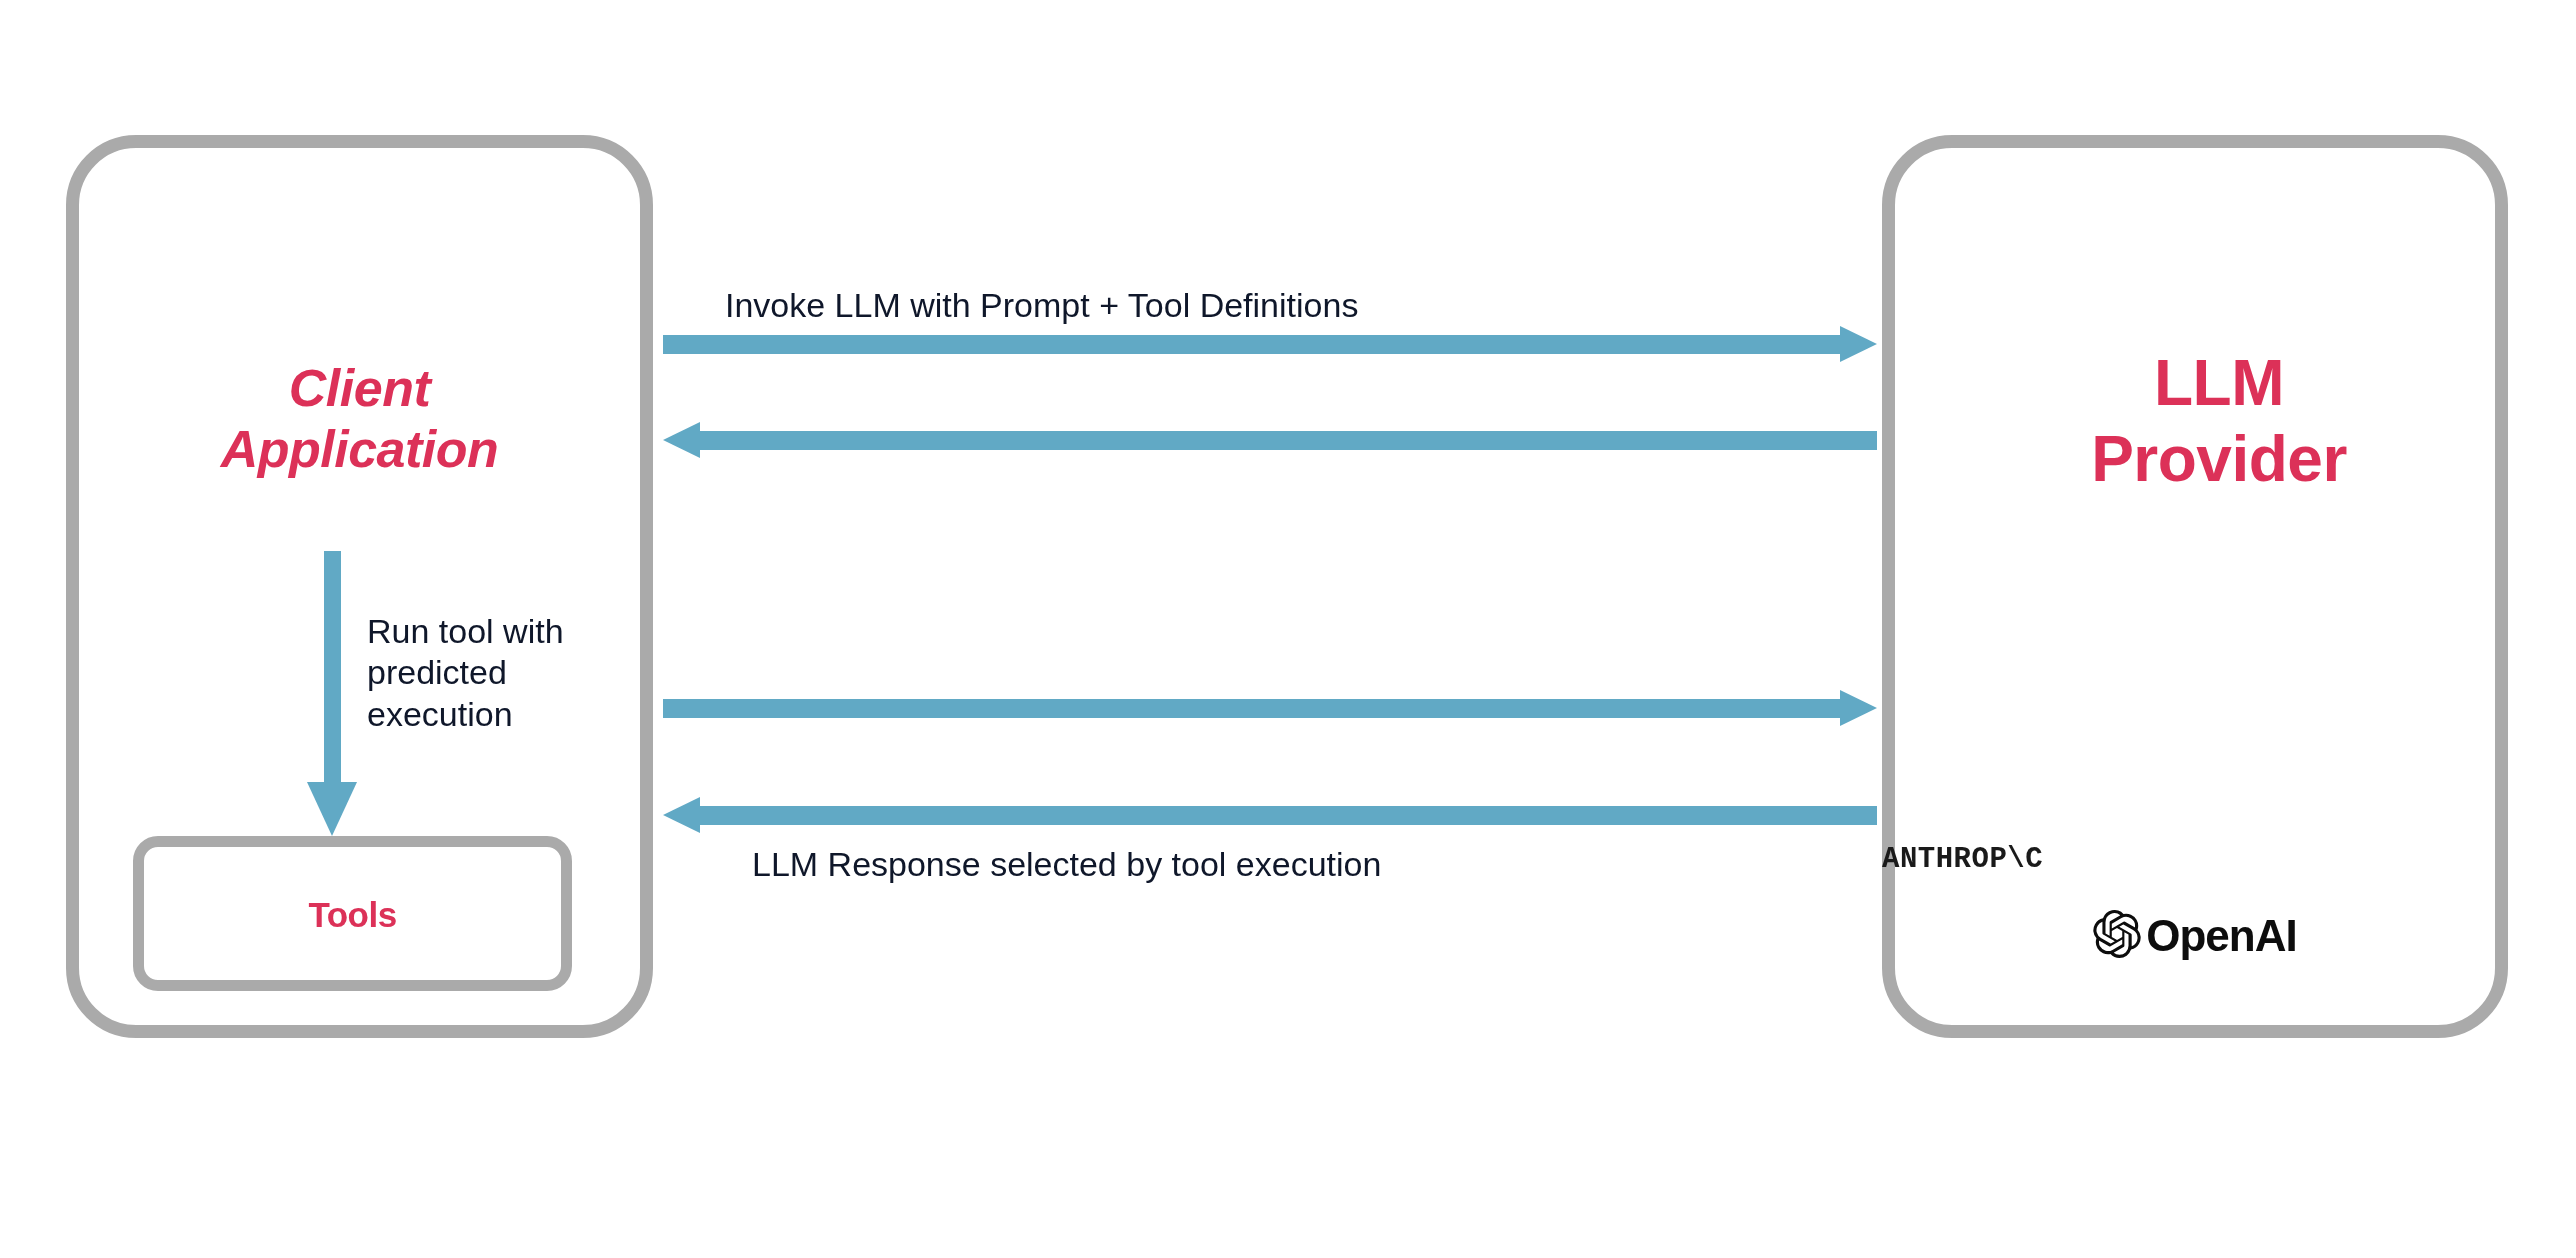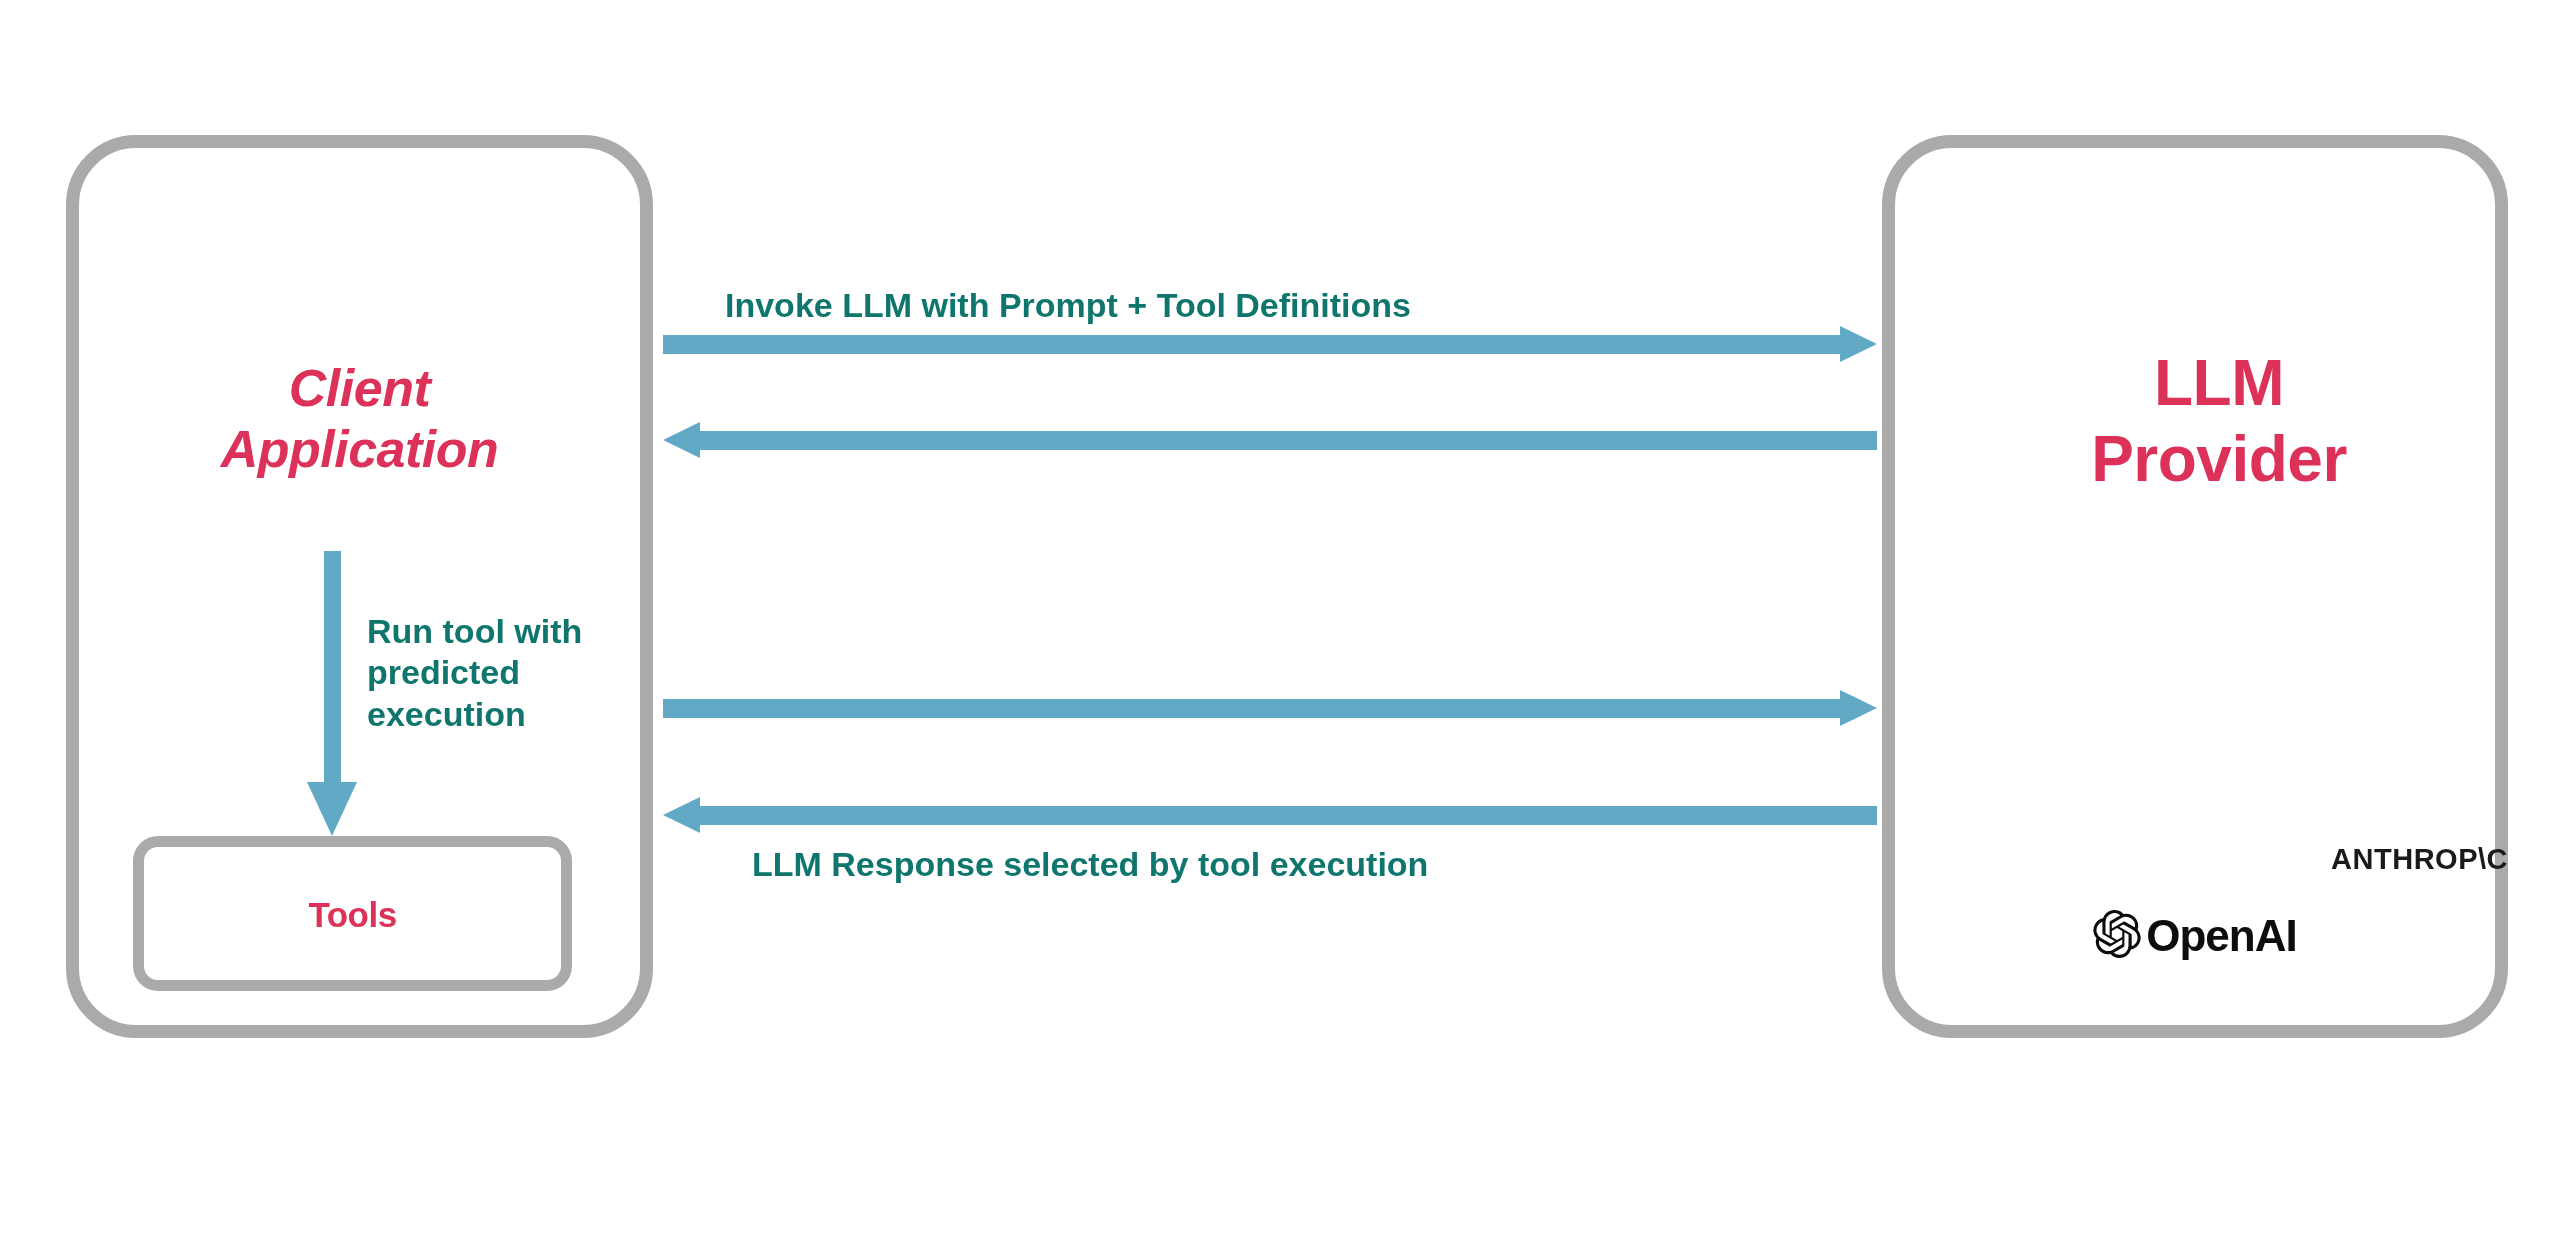--- a/index.html
+++ b/index.html
@@ -89,43 +89,44 @@
   #arrow-vertical .v-head{
     position:absolute; left:0; bottom:0; width:0;height:0;
     border-left:25px solid transparent;
     border-right:25px solid transparent;
     border-top:54px solid #61a9c5;
   }
 
   
   .edge-label{
     position:absolute;
-    color:#0f766e;
-    font-weight:700;
+    color:#0f172a;
+    font-weight:400;
     font-size:34px;
     white-space:nowrap;
     line-height:1.22;
   }
   #label-1{ left:725px;  top:285px; }
   #label-2{ left:749px;  top:472px; }
   #label-3{ left:725px;  top:663px; }
   #label-4{ left:752px;  top:844px; }
   #label-vertical{
     left:367px; top:611px; width:280px;
     white-space:normal;
   }
 
   
   #logo-anthropic{
     position:absolute; left:1882px; top:843px; width:626px;
-    text-align:right;
+    text-align:left;
     color:#1a1a1a;
     font-size:29px;
     font-weight:700;
     letter-spacing:0.5px;
+    font-family:Liberation Mono, monospace;
   }
   #logo-openai{
     position:absolute; left:1882px; top:910px; width:626px;
     display:flex; align-items:center; justify-content:center; gap:5px;
   }
   #logo-openai .oai-mark{ display:block; }
   #logo-openai .oai-word{
     color:#0d0d0d;
     font-size:44px;
     font-weight:700;

